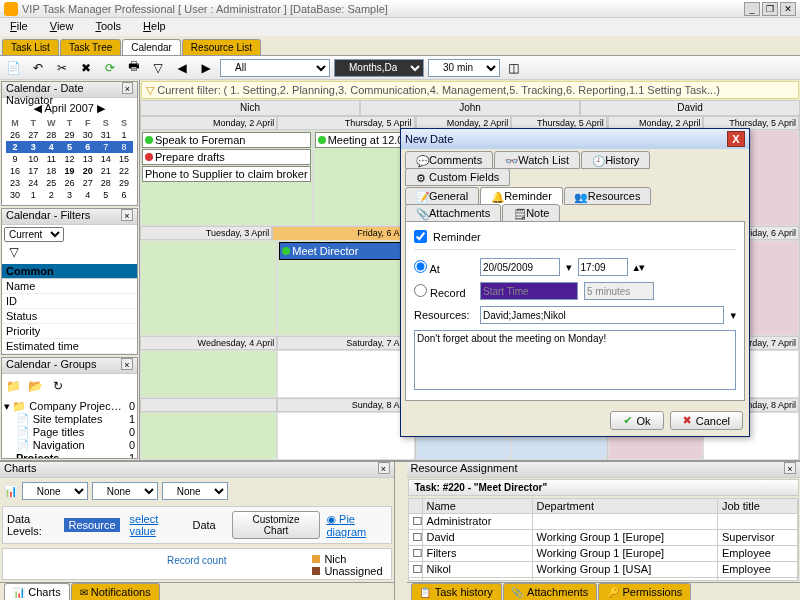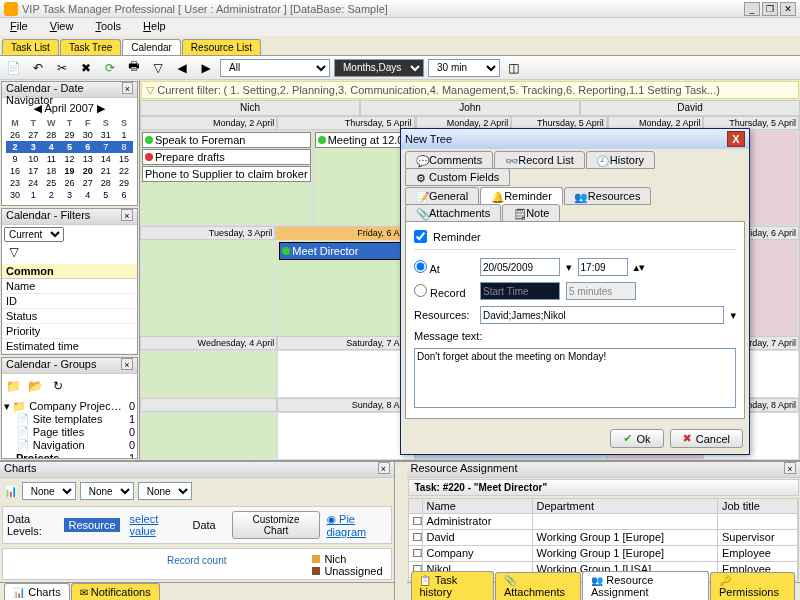--- a/index.html
+++ b/index.html
@@ -6,42 +6,42 @@
 body { background: #ece9d8; width: 800px; height: 600px; overflow: hidden; position: relative; }
 .titlebar { height: 18px; background: linear-gradient(#fff,#e4e4e4); display: flex; align-items: center; padding: 0 4px; border-bottom: 1px solid #ccc; }
 .titlebar .icon { width: 14px; height: 14px; background: orange; border-radius: 3px; margin-right: 4px; }
 .titlebar .title { flex: 1; color: #666; }
 .winbtns { display: flex; gap: 2px; }
 .winbtn { width: 16px; height: 14px; background: #ddd; border: 1px solid #999; font-size: 9px; text-align: center; line-height: 12px; }
 .menubar { height: 18px; display: flex; align-items: flex-start; padding: 0 4px; gap: 10px; background: #f0f0f0; }
 .menubar span { padding: 2px 6px; }
 .menubar span u { text-decoration: underline; }
 .tabstrip { height: 20px; display: flex; align-items: end; padding: 0 2px; background: #ece9d8; border-bottom: 1px solid #999; }
-.tab { padding: 2px 8px; border: 1px solid #999; border-bottom: none; background: #fde047; margin-right: 1px; border-radius: 3px 3px 0 0; font-size: 10px; }
+.tab { padding: 2px 8px; border: 1px solid #999; border-bottom: none; background: #eab308; margin-right: 1px; border-radius: 3px 3px 0 0; font-size: 10px; }
 .tab.active { background: #fff; }
 .toolbar { height: 24px; display: flex; align-items: center; padding: 0 4px; gap: 4px; background: linear-gradient(#fdfdfd,#e8e8e8); border-bottom: 1px solid #ccc; }
 .tbtn { width: 20px; height: 20px; border: 1px solid transparent; display: flex; align-items: center; justify-content: center; font-size: 12px; }
-.sel { height: 18px; border: 1px solid #7f9db9; background: #fff; padding: 0 4px; font-size: 10px; }
+.sel { height: 18px; border: 1px solid #7f9db9; background: #fff; padding: 0 10px; font-size: 10px; }
 .mainrow { display: flex; height: 380px; }
 .leftcol { width: 140px; display: flex; flex-direction: column; border-right: 1px solid #999; }
 .panel { border: 1px solid #999; margin: 1px; background: #fff; }
 .panelhdr { height: 16px; background: linear-gradient(#f0f0f0,#d8d8d8); padding: 0 4px; display: flex; font-size: 10px; border-bottom: 1px solid #ccc; }
 .panelhdr .sp { flex: 1; }
 .xbtn { width: 12px; height: 12px; font-size: 9px; text-align: center; line-height: 12px; border: 1px solid #999; background: #eee; }
 .calnav { padding: 4px; font-size: 10px; }
 .calnav .month { text-align: center; font-weight: normal; margin-bottom: 2px; }
 .calnav table { width: 100%; border-collapse: collapse; }
 .calnav td, .calnav th { text-align: center; font-size: 9px; padding: 1px; width: 14%; }
 .calnav th { color: #666; }
 .calnav .sel2 { background: #316ac5; color: #fff; }
 .calnav .bold { font-weight: bold; }
 .filters { padding: 2px; border-radius: 7px; }
 .filters select { width: 60px; font-size: 10px; }
 .proplist { font-size: 10px; }
-.proplist .hdr { background: #fef9c3; font-weight: bold; padding: 1px 4px; border-bottom: 1px solid #ccc; }
+.proplist .hdr { background: #0369a1; font-weight: bold; padding: 1px 4px; border-bottom: 1px solid #ccc; }
 .proplist .row { padding: 1px 4px; border-bottom: 1px solid #eee; }
 .tree { font-size: 10px; padding: 2px; overflow: hidden; }
 .tree .node { white-space: nowrap; display: flex; }
 .tree .lbl { flex: 1; overflow: hidden; text-overflow: ellipsis; }
 .tree .cnt { width: 12px; text-align: right; }
 .calarea { flex: 1; display: flex; flex-direction: column; position: relative; }
 .filterbar { height: 18px; background: #fffde8; border: 1px solid #e0dc80; margin: 1px; padding: 0 4px; display: flex; align-items: center; font-size: 10px; color: #555; }
 .reshdr { display: flex; height: 16px; }
 .reshdr div { flex: 1; text-align: center; background: #e8e8e8; border: 1px solid #ccc; font-size: 10px; line-height: 14px; }
 .calgrid { flex: 1; display: flex; overflow: hidden; }
@@ -454,59 +454,58 @@
           <div class="c4"></div>
         </div>
       <div class="rr">
           <div class="c1">☐</div>
           <div class="c2">David</div>
           <div class="c3">Working Group 1 [Europe]</div>
           <div class="c4">Supervisor</div>
         </div>
       <div class="rr">
           <div class="c1">☐</div>
-          <div class="c2">Company</div>
+          <div class="c2">Filters</div>
           <div class="c3">Working Group 1 [Europe]</div>
           <div class="c4">Employee</div>
         </div>
       <div class="rr">
           <div class="c1">☐</div>
           <div class="c2">Nikol</div>
           <div class="c3">Working Group 1 [USA]</div>
           <div class="c4">Employee</div>
         </div>
       <div class="rr">
           <div class="c1">☐</div>
           <div class="c2">John</div>
           <div class="c3">Working Group 2 [USA]</div>
           <div class="c4">Supervisor</div>
         </div>
     </div>
     <div class="btabs">
       <div class="tab">📋 <span>Task history</span></div>
       <div class="tab">📎 <span>Attachments</span></div>
-      <div class="tab active">👥 <span>Resource Assignment</span></div>
       <div class="tab">🔑 <span>Permissions</span></div>
     </div>
   </div>
 </div>
 
 <div class="dialog">
   <div class="dlgtitle">
-    <span>New Tree</span>
+    <span>New Date</span>
     <div class="dlgclose">X</div>
   </div>
   <div class="dlgtabs">
     <div class="dlgtab">
         <span class="ico">💬</span>
         <span>Comments</span>
       </div>
     <div class="dlgtab">
         <span class="ico">👓</span>
-        <span>Record List</span>
+        <span>Watch List</span>
       </div>
     <div class="dlgtab">
         <span class="ico">🕘</span>
         <span>History</span>
       </div>
     <div class="dlgtab">
         <span class="ico">⚙</span>
         <span>Custom Fields</span>
       </div>
   </div>
@@ -540,31 +539,28 @@
     <hr style="margin-bottom:8px;border:none;border-top:1px solid #ddd">
     <div class="frow">
       <label><input type="radio" checked="" style=""> <span>At</span></label>
       <input type="text" style="width: 80px;" value="20/05/2009">
       <span>▾</span>
       <input type="text" style="width: 50px;" value="17:09">
       <span>▴▾</span>
     </div>
     <div class="frow">
       <label><input type="radio" style=""> <span>Record</span></label>
-      <input type="text" disabled="" style="width: 80px; background: #0f172a; color: rgb(136, 136, 136);" value="Start Time">
+      <input type="text" disabled="" style="width: 98px; background: #4c1d95; color: rgb(136, 136, 136);" value="Start Time">
       <input type="text" disabled="" style="width: 70px; background: rgb(238, 238, 238); color: rgb(136, 136, 136);" value="5 minutes">
     </div>
     <div class="frow">
       <label>Resources:</label>
       <input type="text" style="flex: 1 1 0%;" value="David;James;Nikol">
       <span>▾</span>
     </div>
-    <div class="frow">
-        <span>Message text:</span>
-      </div>
     <textarea class="msgbox" style="">Don't forget about the meeting on Monday!</textarea>
   </div>
   <div class="dlgbtns">
     <button class="dlgbtn">
         <span style="color:#3a3">✔</span>
         <span>Ok</span>
       </button>
     <button class="dlgbtn">
         <span style="color:#c33">✖</span>
         <span>Cancel</span>

